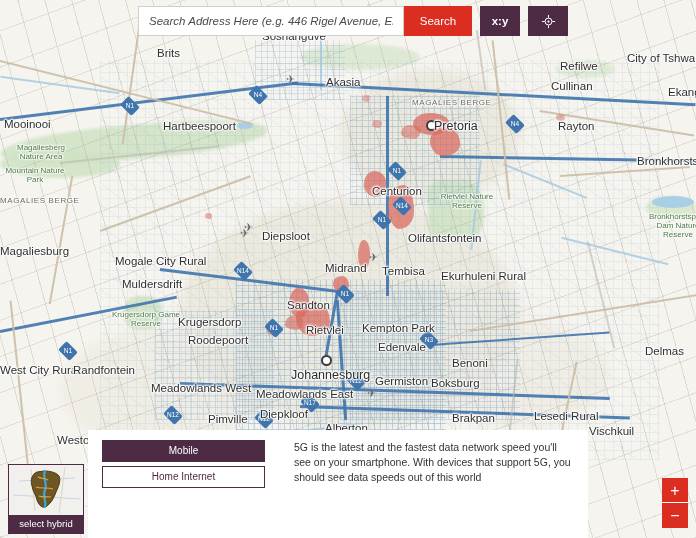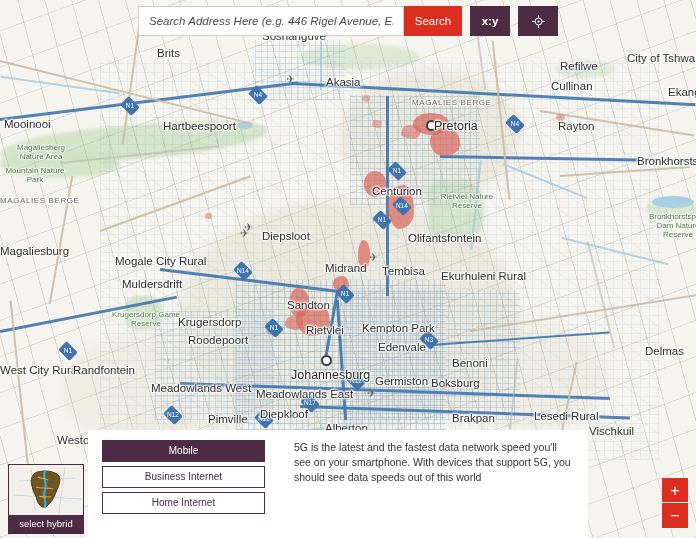--- a/index.html
+++ b/index.html
@@ -143,21 +143,21 @@
     background: #fff;
     padding: 0 10px;
     font-size: 11.5px;
     font-style: italic;
     color: #3b3b3b;
     font-family: "Liberation Sans", sans-serif;
     outline: none;
   }
   #search-input::placeholder { color: #4a4a4a; font-style: italic; }
   #search-btn {
-    width: 58px; border: none;
+    width: 68px; border: none;
     background: #dc2e20; color: #fff;
     font-size: 11.5px; cursor: pointer;
     font-family: "Liberation Sans", sans-serif;
   }
   .sq-btn {
     width: 40px; margin-left: 8px;
     background: #4d2b44; color: #fff;
     border: none; cursor: pointer;
     display: flex; align-items: center; justify-content: center;
     font-size: 11.5px; font-weight: bold;
@@ -449,21 +449,20 @@
         <line x1="1.5" y1="12" x2="6" y2="12" stroke="#fff" stroke-width="1.6"></line>
         <line x1="18" y1="12" x2="22.5" y2="12" stroke="#fff" stroke-width="1.6"></line>
       </svg>
     </button>
   </div>
 
   <div id="panel">
     <div id="panel-left">
       <div id="category-list">
           <button class="cat-btn active">Mobile</button>
-          <button class="cat-btn">Business Internet</button>
           <button class="cat-btn">Home Internet</button>
         </div>
     </div>
     <div id="panel-right">
       <div id="tech-desc">5G is the latest and the fastest data network speed you'll see on your smartphone. With devices that support 5G, you should see data speeds out of this world</div>
     </div>
   </div>
 
   <div id="maptype">
     <div id="maptype-thumb">

